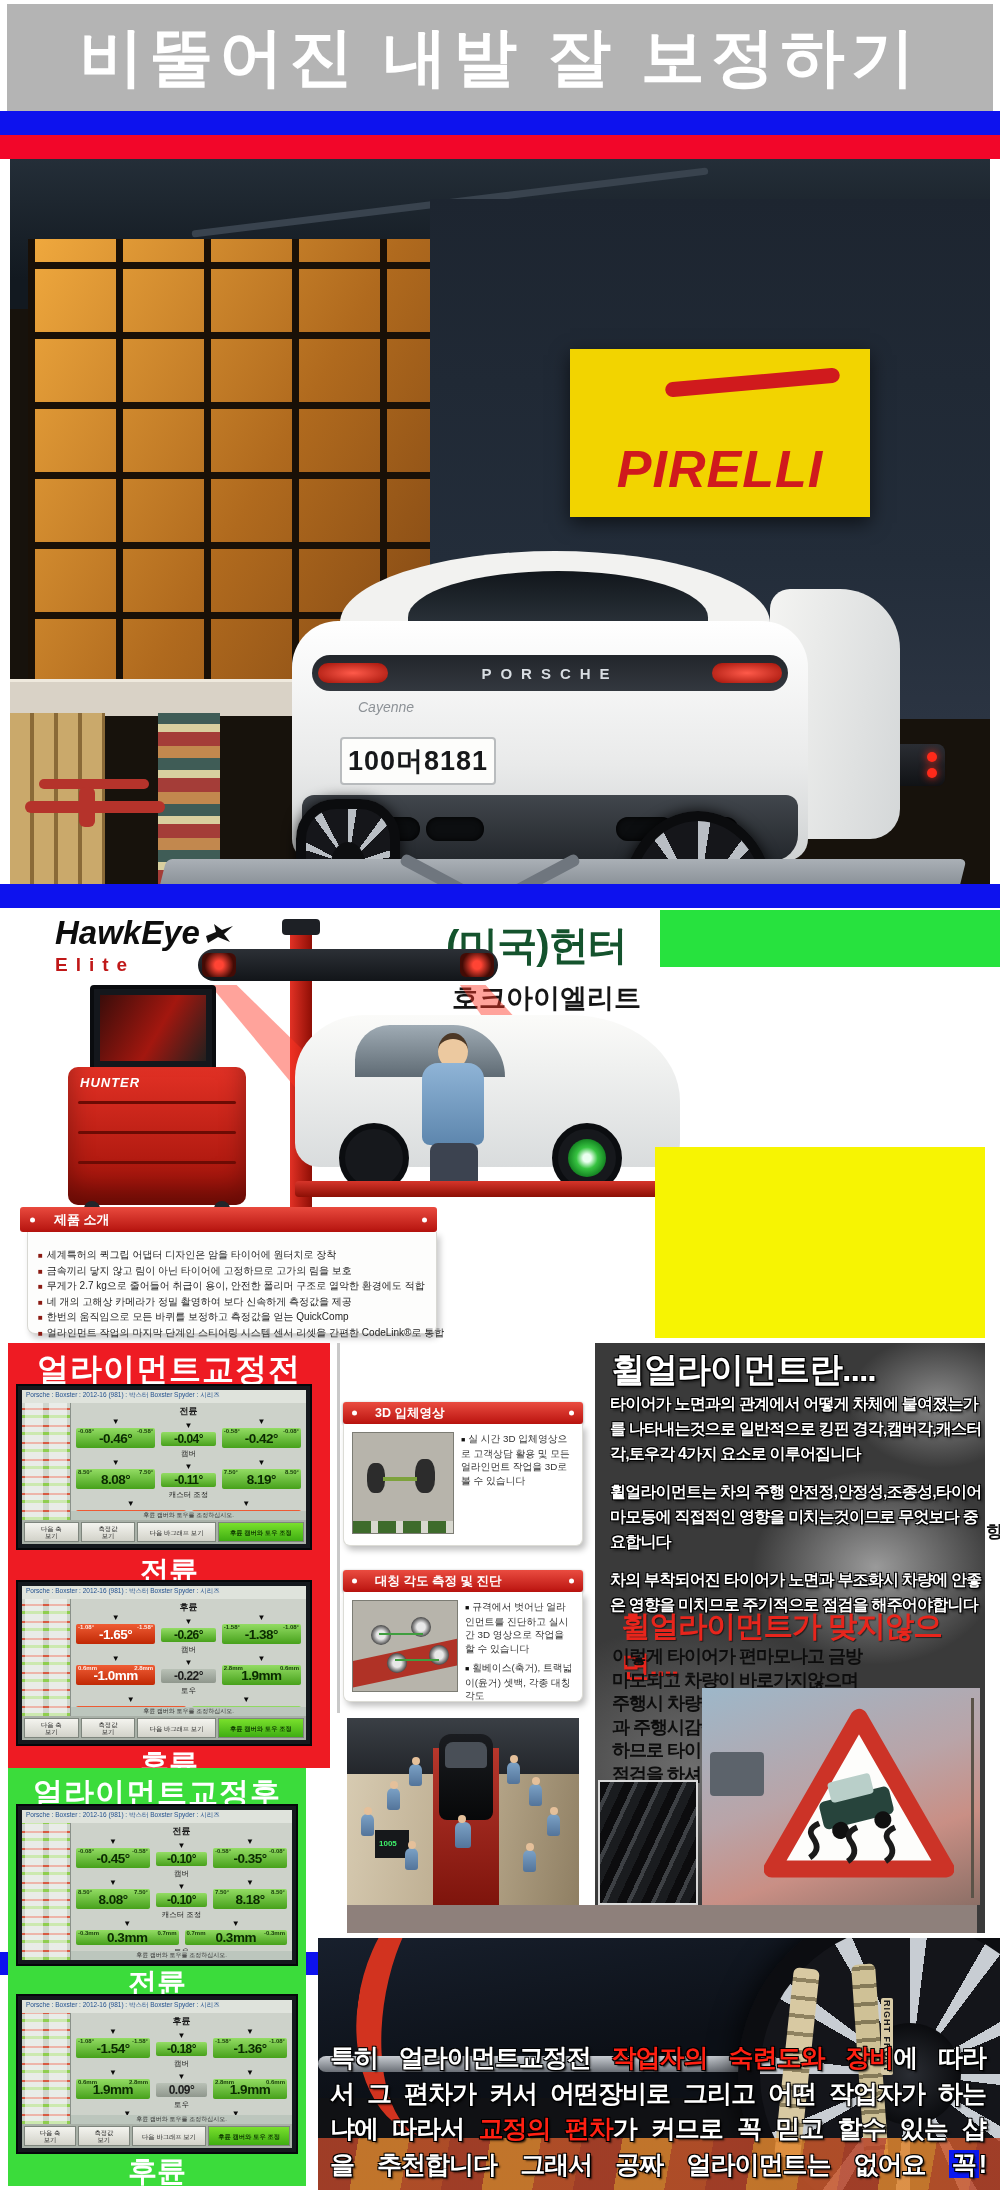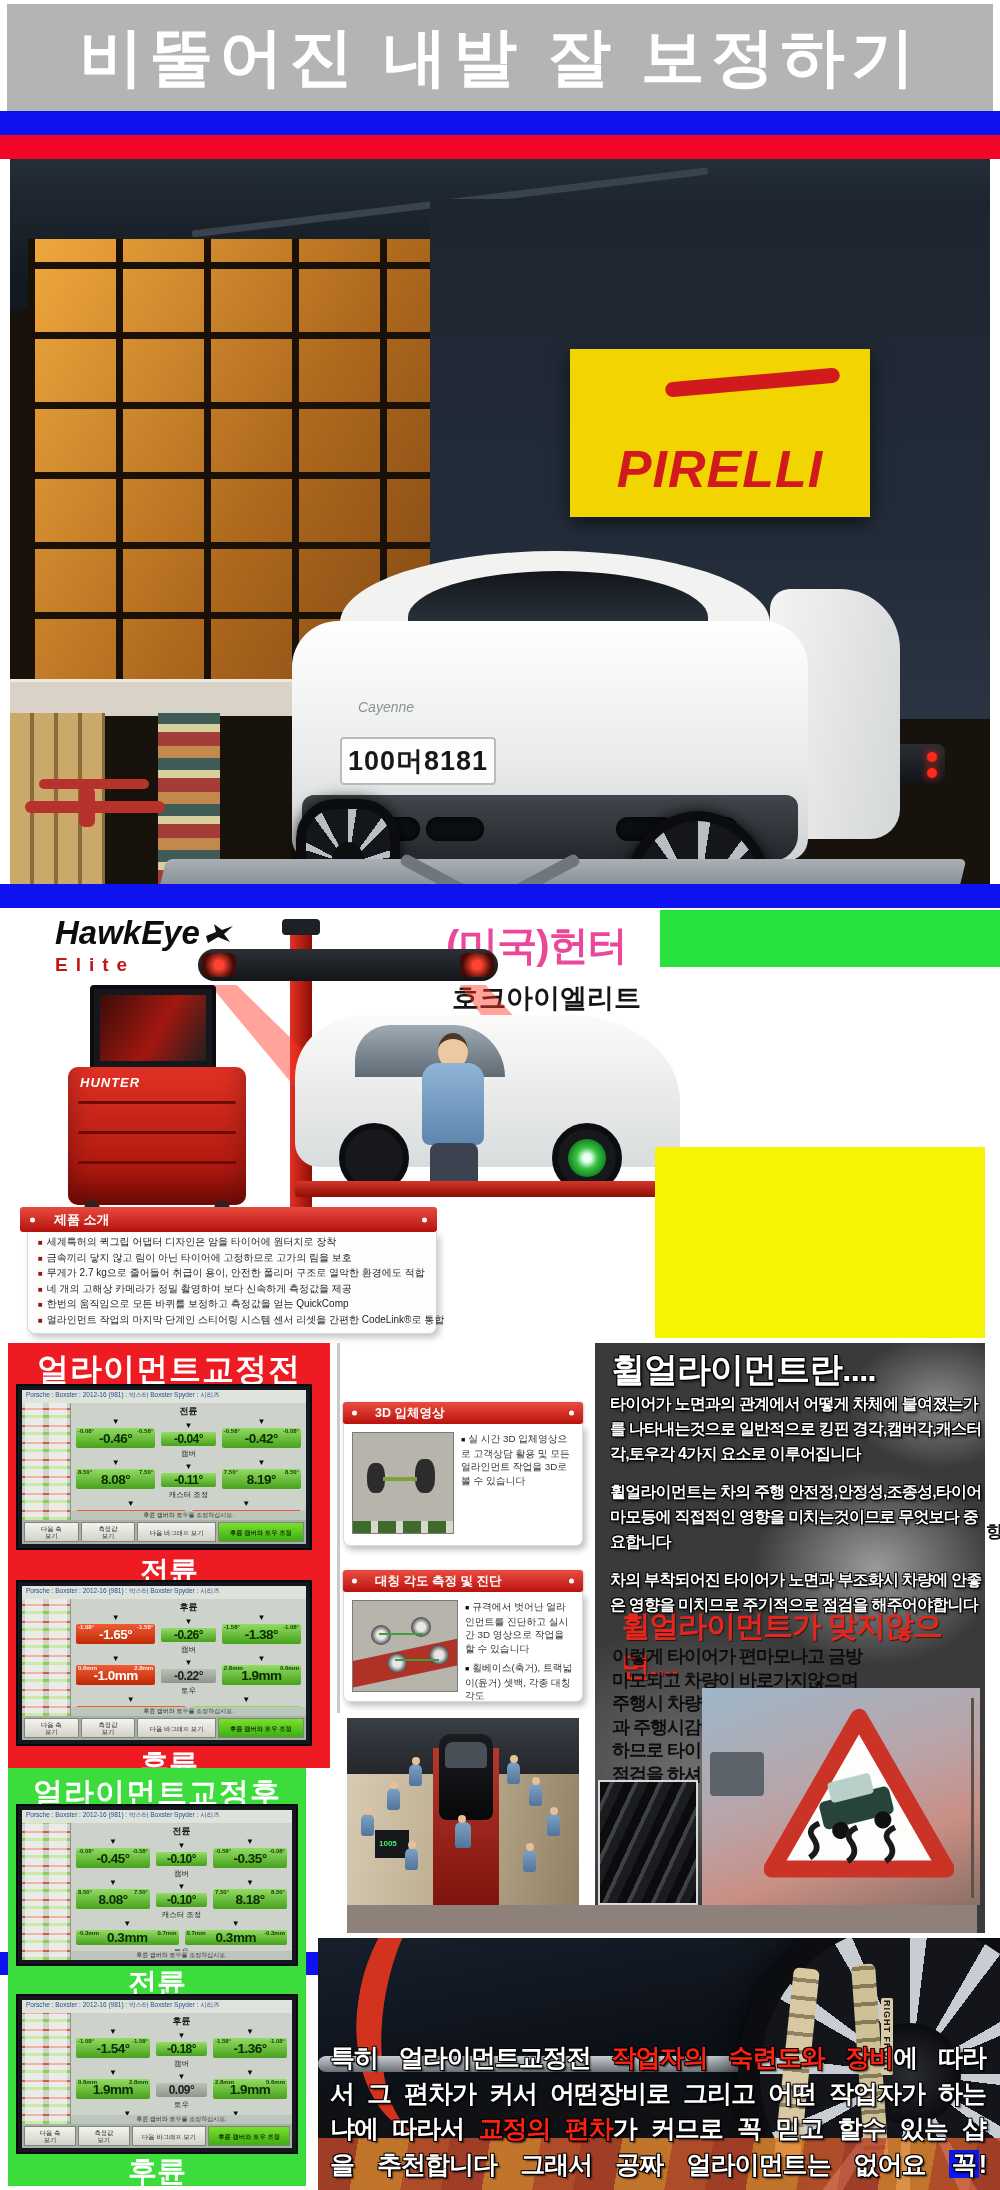--- a/index.html
+++ b/index.html
@@ -53,21 +53,21 @@
       border:10px solid #0b0c0e;box-shadow:0 0 14px rgba(0,0,0,.8)}
   .wheel::after{content:"";position:absolute;inset:30%;border-radius:50%;background:#0d0e10}
   .lift-deck{left:150px;top:700px;width:800px;height:52px;background:linear-gradient(#aab0b6,#7e858c 70%,#5c6269);transform:skewX(-14deg);border-radius:6px}
   .lift-arm{position:absolute;background:#6f767e;border-radius:5px}
 
   
   .greenbar{left:660px;top:910px;width:340px;height:57px;background:#27e23e}
   .hawkeye{left:55px;top:914px;width:200px;height:74px}
   .hawkeye-top{font-size:33px;font-weight:900;font-style:italic;color:#0d0d0d;letter-spacing:0px}
   .hawkeye-bottom{font-size:19px;font-weight:900;color:#c01818;letter-spacing:8px;margin-top:2px}
-  .intro-title{left:446px;top:918px;width:280px;font-size:40px;font-weight:900;color:#ec4899;letter-spacing:-1px}
+  .intro-title{left:446px;top:918px;width:280px;font-size:40px;font-weight:900;color:#14532d;letter-spacing:-1px}
   .intro-sub{left:452px;top:980px;width:280px;font-size:27px;font-weight:900;color:#161616}
   .feat{left:444px;top:1030px;width:250px}
   .feat-head{font-size:25px;font-weight:900;color:#e8140c;text-align:center;margin-bottom:8px}
   .feat-item{font-size:27px;font-weight:900;color:#0c0c0c;line-height:35px;letter-spacing:-1px;white-space:pre-line}
   .yellowbox{left:655px;top:1147px;width:330px;height:191px;background:#f7f402}
 
   
   .equip{left:40px;top:985px;width:650px;height:235px}
   .eq-monitor{left:50px;top:0px;width:118px;height:78px;background:#14171c;border:4px solid #0a0c0f;border-radius:4px}
   .eq-screen{position:absolute;inset:6px;background:linear-gradient(120deg,#3a0d0a,#a3170f 55%,#23201e)}
@@ -85,21 +85,21 @@
   .eq-wheel{position:absolute;bottom:-26px;width:58px;height:58px;border-radius:50%;background:#16181c;border:6px solid #0b0d10}
   .eq-target{position:absolute;inset:10px;border-radius:50%;background:radial-gradient(#eafff0 15%,#37c341 40%,#0f7a1d 75%)}
   .eq-tech-head{left:398px;top:48px;width:30px;height:30px;border-radius:50%;background:#ecc9a0;border-top:6px solid #4c3826}
   .eq-tech-body{left:382px;top:78px;width:62px;height:82px;background:linear-gradient(#8fb4d6,#5d86ad);border-radius:16px 16px 8px 8px}
   .eq-tech-legs{left:390px;top:158px;width:48px;height:46px;background:#3c4350;border-radius:8px}
   .eq-rail{left:255px;top:196px;width:395px;height:16px;background:linear-gradient(#d6352a,#8c0f05);border-radius:4px}
 
   
   .prodbar{left:20px;top:1207px;width:417px;height:25px;background:linear-gradient(#e94a3e,#b5130e);border-radius:3px;color:#fff;font-weight:bold;font-size:13px;display:flex;align-items:center;padding-left:34px;box-sizing:border-box}
   .dot{position:absolute;top:50%;transform:translateY(-50%);width:5px;height:5px;border-radius:50%;background:#fff}
-  .prodbody{left:27px;top:1232px;width:410px;height:102px;background:#fdfdfc;border:1px solid #d8d8d3;border-top:none;border-radius:0 0 8px 8px;box-shadow:3px 4px 6px rgba(0,0,0,.22);padding:3px 10px;box-sizing:border-box}
+  .prodbody{left:27px;top:1232px;width:410px;height:102px;background:#fdfdfc;border:1px solid #d8d8d3;border-top:none;border-radius:0 0 8px 8px;box-shadow:3px 4px 6px rgba(0,0,0,.22);padding:16px 10px;box-sizing:border-box}
   .pb-line{font-size:10px;color:#222;line-height:14.6px;white-space:nowrap}
   .pb-line .sq{color:#8b1a12;font-size:8px;margin-right:4px}
 
   
   .redpanel{left:8px;top:1343px;width:322px;height:425px;background:#ee1b23;z-index:2}
   .greenpanel{left:8px;top:1768px;width:298px;height:418px;background:#3bdc3b;z-index:2}
   .paneltitle{width:100%;text-align:center;font-size:32px;font-weight:900;color:#fff;letter-spacing:1px}
   .axlelabel{width:100%;text-align:center;font-size:29px;font-weight:900;color:#fff}
   .divider{left:337px;top:1343px;width:3px;height:370px;background:#c9c9c9;z-index:2}
   .bluestripe3{left:0;top:1952px;width:1000px;height:23px;background:#0d12ee;z-index:1}
@@ -234,20 +234,23 @@
     </div>
     <div class="abs ph-plane">
       <div class="wing" style="left:0;top:22px;width:140px;height:12px"></div>
       <div class="wing" style="left:14px;top:0;width:110px;height:10px"></div>
       <div class="wing" style="left:54px;top:8px;width:16px;height:40px"></div>
     </div>
     <div class="abs car-roof"></div>
     <div class="abs car-glass"></div>
     <div class="abs car-side"></div>
     <div class="abs car-body"></div>
+    <div class="abs car-lightband">
+      <span class="car-badge">PORSCHE</span>
+    </div>
     <div class="abs car-model">Cayenne</div>
     <div class="abs plate">
       <span class="plate-t">100머8181</span>
     </div>
     <div class="abs car-bumper">
       <div class="exhaust" style="left:60px"></div>
       <div class="exhaust" style="left:124px"></div>
       <div class="exhaust" style="right:124px"></div>
       <div class="exhaust" style="right:60px"></div>
     </div>

